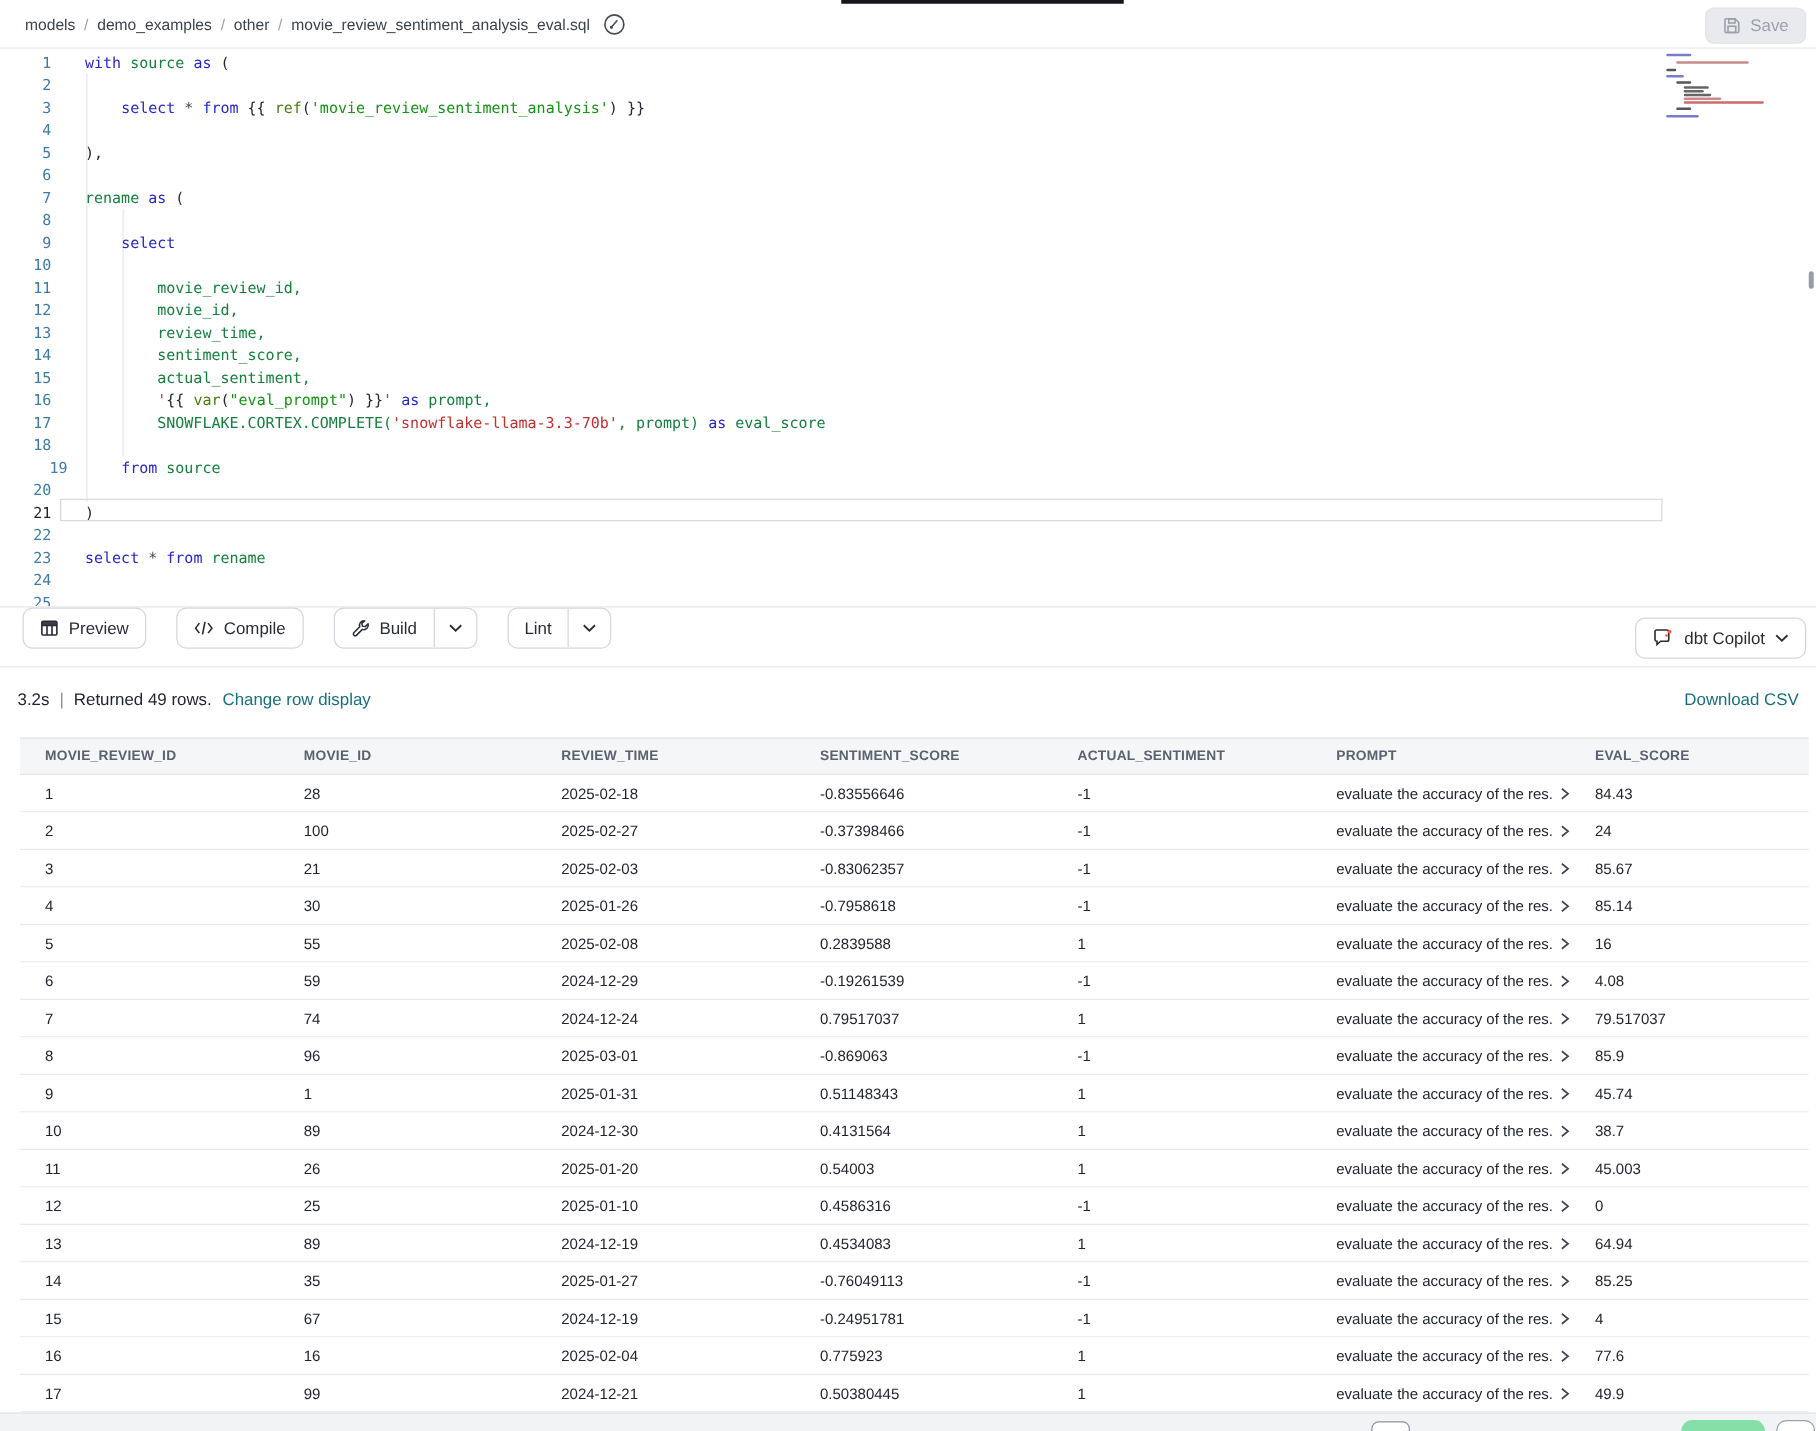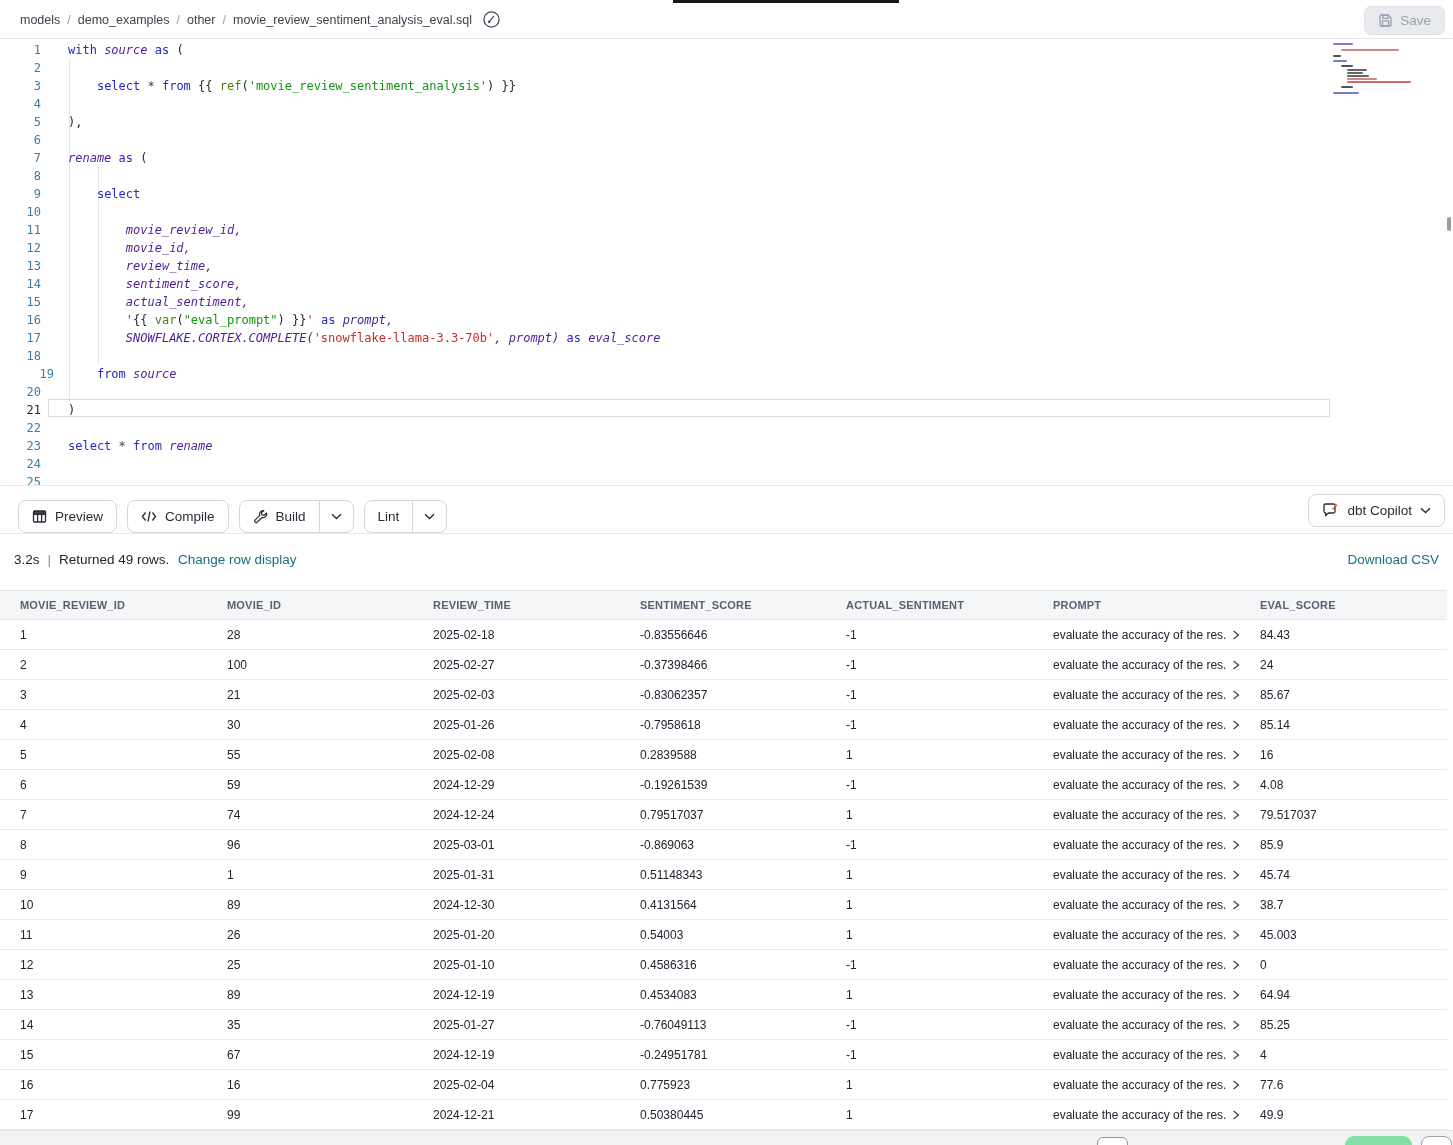--- a/index.html
+++ b/index.html
@@ -20,39 +20,39 @@
               border-radius:7px; color:#9ba1ac; font-size:13.5px; }
 
   
   .editor { position:absolute; top:39px; left:0; width:1453px; height:446px; background:#fff;
             font-family:"DejaVu Sans Mono", monospace; font-size:12px; overflow:hidden; }
   .line-number { position:absolute; left:0; width:41px; height:18px; line-height:18px;
                  text-align:right; color:#3e7ca6; }
   .line-number.active { color:#1f2530; }
   .code-line { position:absolute; left:68px; height:18px; line-height:18px; white-space:pre; }
   .tok-kw { color:#2727c8; }
-  .tok-id { color:#4c1d95;font-style:italic; }
+  .tok-id { color:#15803d; }
   .tok-pl { color:#23272e; }
   .tok-op { color:#3d4450; }
   .tok-fn { color:#4d7c0f; }
   .tok-sg { color:#149414; }
   .tok-sr { color:#c22f2f; }
   .indent-guide { position:absolute; width:1px; background:#e4e6ea; }
   .current-line-box { position:absolute; left:48px; top:360px; width:1282px; height:18px;
                       border:1px solid #d8dade; }
   .editor-scroll-thumb { position:absolute; right:2px; top:178px; width:4px; height:14px;
                          background:#6b7280; opacity:.7; border-radius:2px; }
   
   .minimap { position:absolute; right:8px; top:3px; width:112px; height:52px; }
   .mm { position:absolute; height:2px; border-radius:1px; }
 
   
   .toolbar { position:absolute; top:485px; left:0; width:1453px; height:49px; background:#fff;
              border-top:1px solid #e6e8ea; border-bottom:1px solid #e6e8ea; }
-  .btn-group { position:absolute; left:18px; top:0; height:100%; display:flex; align-items:flex-end; gap:10px; }
+  .btn-group { position:absolute; left:18px; top:0; height:100%; display:flex; align-items:flex-start; gap:24px; }
   .btn { height:33px; display:inline-flex; align-items:center; gap:8px; padding:0 13px;
          border:1px solid #d3d7dd; border-radius:8px; background:#fff; font-size:13.5px;
          color:#272c35; cursor:pointer; }
   .split { display:inline-flex; border:1px solid #d3d7dd; border-radius:8px; overflow:hidden; height:33px; }
   .split .main { display:inline-flex; align-items:center; gap:8px; padding:0 13px; font-size:13.5px; color:#272c35; cursor:pointer; }
   .split .caret { display:inline-flex; align-items:center; justify-content:center; width:34px;
                   border-left:1px solid #d3d7dd; cursor:pointer; }
   .tabs { position:absolute; left:430px; top:0; height:49px; display:flex; gap:37px; }
   .tab { display:flex; align-items:center; height:100%; font-size:13.5px; color:#262b34;
          border-bottom:3px solid transparent; padding-top:2px; cursor:pointer; }
@@ -61,21 +61,21 @@
 
   
   .results-bar { position:absolute; top:534px; left:0; width:1453px; height:56px; }
   .rb-left { position:absolute; left:14px; top:18px; display:flex; gap:8px; font-size:13.5px; color:#21262e;align-items:center; }
   .rb-divider { color:#8b919b; }
   .link { color:#17707f; cursor:pointer; font-size:13.5px; }
   .rb-change { position:absolute; left:178px; top:18px; }
   .rb-download { position:absolute; right:14px; top:18px; }
 
   
-  .grid { position:absolute; top:590px; left:0; width:1447px; }
+  .grid { position:absolute; top:590px; left:0; width:1447px;padding-left:16px; }
   .t-head { display:grid; grid-template-columns:207px 206px 207px 206px 207px 207px 1fr;
             height:30px; background:#f5f6f8; border-top:1px solid #e3e5e8; border-bottom:1px solid #e3e5e8; }
   .t-head .t-cell { font-size:11px; font-weight:bold; color:#5a6170; letter-spacing:.2px; }
   .t-row { display:grid; grid-template-columns:207px 206px 207px 206px 207px 207px 1fr;
            height:30px; border-bottom:1px solid #e9eaed; background:#fff; }
   .t-cell { padding-left:20px; display:flex; align-items:center; font-size:12px; color:#20252e;
             overflow:hidden; white-space:nowrap; }
   .prompt-cell .ptxt { overflow:hidden; white-space:nowrap; }
   .prompt-cell .chev { margin-left:6px; display:inline-flex; flex:none; cursor:pointer; }
 

